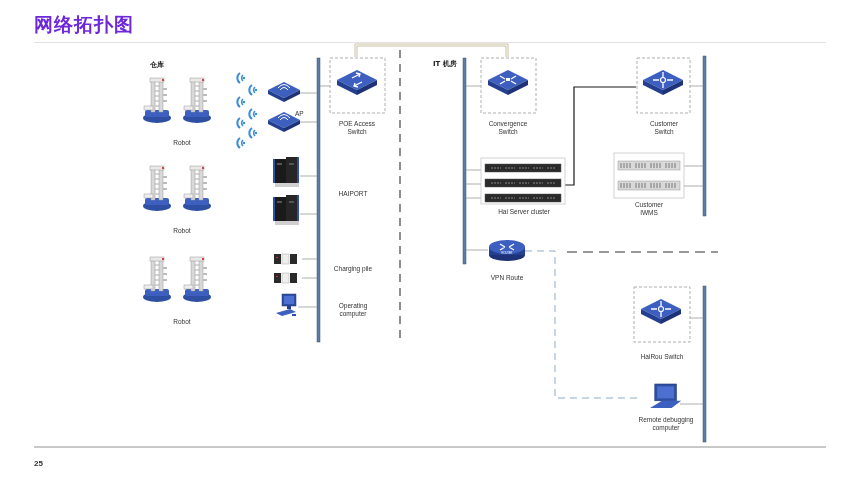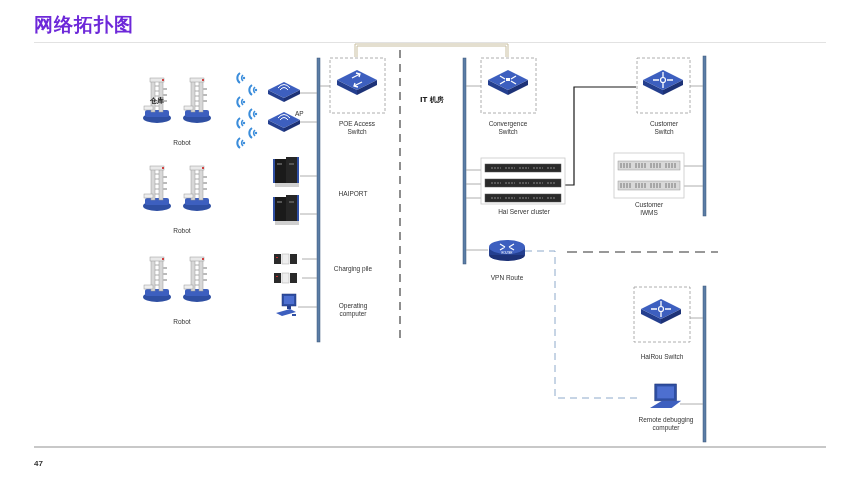--- a/index.html
+++ b/index.html
@@ -3,21 +3,21 @@
 <meta charset="utf-8">
 <style>
   html, body { margin: 0; padding: 0; background: #ffffff; }
   body { width: 860px; height: 484px; position: relative; overflow: hidden; font-family: "Liberation Sans", sans-serif; color: #333; }
   .title { position: absolute; left: 34px; top: 12px; font-size: 19px; font-weight: bold; color: #6d28d9; font-family: "DejaVu Sans", sans-serif; letter-spacing: 1px; }
   .title-rule { position: absolute; left: 34px; top: 42px; width: 792px; height: 1px; background: #e2e2e2; }
   .footer-rule { position: absolute; left: 34px; top: 446px; width: 792px; height: 2px; background: #c8c8c8; }
   .page-num { position: absolute; left: 34px; top: 459px; font-size: 8px; font-weight: bold; color: #333; }
   svg.diagram { position: absolute; left: 0; top: 0; }
   .lbl { position: absolute; font-size: 6.5px; color: #333; text-align: center; line-height: 8px; white-space: pre-line; }
-  .zone { position: absolute; font-size: 7px; font-weight: bold; color: #222; font-family: "DejaVu Sans", sans-serif; margin-top: 36px; }
+  .zone { position: absolute; font-size: 7px; font-weight: bold; color: #222; font-family: "DejaVu Sans", sans-serif; }
 </style>
 </head>
 <body>
 
 <div class="title">网络拓扑图</div>
 <div class="title-rule"></div>
 
 <svg class="diagram" width="860" height="484" viewBox="0 0 860 484">
   <defs>
     <g id="robot">
@@ -221,21 +221,21 @@
   </g>
 
   <g transform="translate(650,384) scale(1.2)">
     <rect x="4" y="0" width="18" height="14" fill="#2f4fa3" stroke="#1d3277" stroke-width="0.5"></rect>
     <rect x="6" y="2" width="14" height="10" fill="#4d6fd0"></rect>
     <polygon points="0,20 10,14 26,14 18,20" fill="#3d5fbf"></polygon>
   </g>
 </svg>
 
 <div class="zone" style="left:150px; top:60px;">仓库</div>
-<div class="zone" style="left:420px; top:59px;">IT 机房</div>
+<div class="zone" style="left:433px; top:59px;">IT 机房</div>
 
 <div class="lbl" style="left:160px; top:139px; width:44px;">Robot</div>
 <div class="lbl" style="left:160px; top:227px; width:44px;">Robot</div>
 <div class="lbl" style="left:160px; top:318px; width:44px;">Robot</div>
 <div class="lbl" style="left:295px; top:110px;">AP</div>
 <div class="lbl" style="left:327px; top:120px; width:60px;">POE Access
 Switch</div>
 <div class="lbl" style="left:327px; top:190px; width:52px;">HAIPORT</div>
 <div class="lbl" style="left:322px; top:265px; width:62px;">Charging pile</div>
 <div class="lbl" style="left:325px; top:302px; width:56px;">Operating
@@ -246,13 +246,13 @@
 <div class="lbl" style="left:634px; top:120px; width:60px;">Customer
 Switch</div>
 <div class="lbl" style="left:619px; top:201px; width:60px;">Customer
 IWMS</div>
 <div class="lbl" style="left:482px; top:274px; width:50px;">VPN Route</div>
 <div class="lbl" style="left:632px; top:353px; width:60px;">HaiRou Switch</div>
 <div class="lbl" style="left:626px; top:416px; width:80px;">Remote debugging
 computer</div>
 
 <div class="footer-rule"></div>
-<div class="page-num">47</div>
+<div class="page-num">25</div>
 
 </body></html>

